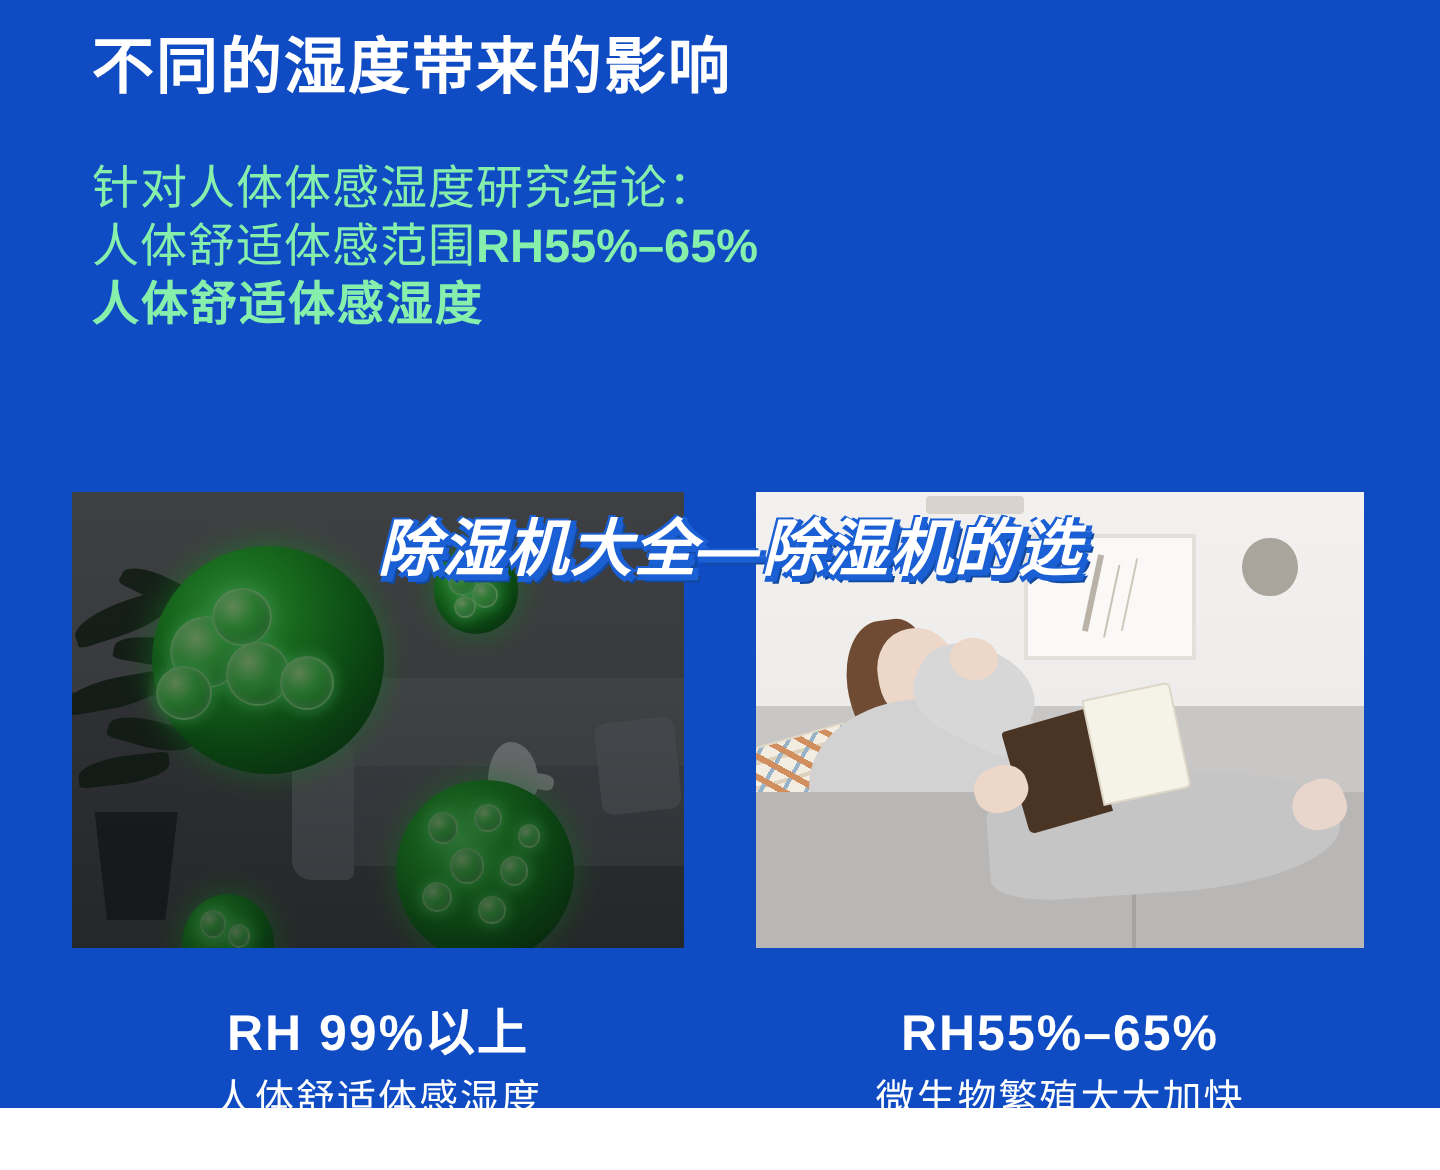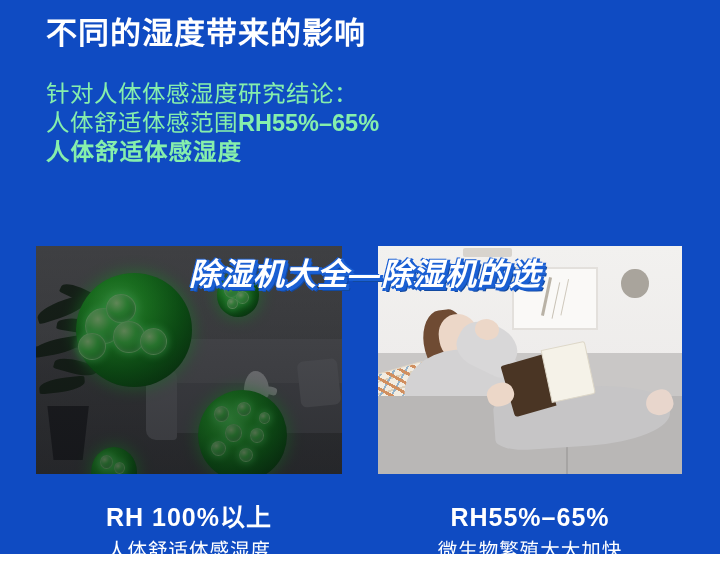--- a/index.html
+++ b/index.html
@@ -481,21 +481,21 @@
       </div>
       <div class="hand-book"></div>
     </div>
   </div>
 
   <div class="overlay-title">
     <span class="ot-line">除湿机大全—除湿机的选</span>
   </div>
 
   <div class="caption caption-left">
-    <span class="cap-main">RH 100%以上</span>
+    <span class="cap-main">RH 99%以上</span>
     <span class="cap-sub">人体舒适体感湿度</span>
   </div>
 
   <div class="caption caption-right">
     <span class="cap-main">RH55%–65%</span>
     <span class="cap-sub">微生物繁殖大大加快</span>
   </div>
 
 </div>
 

